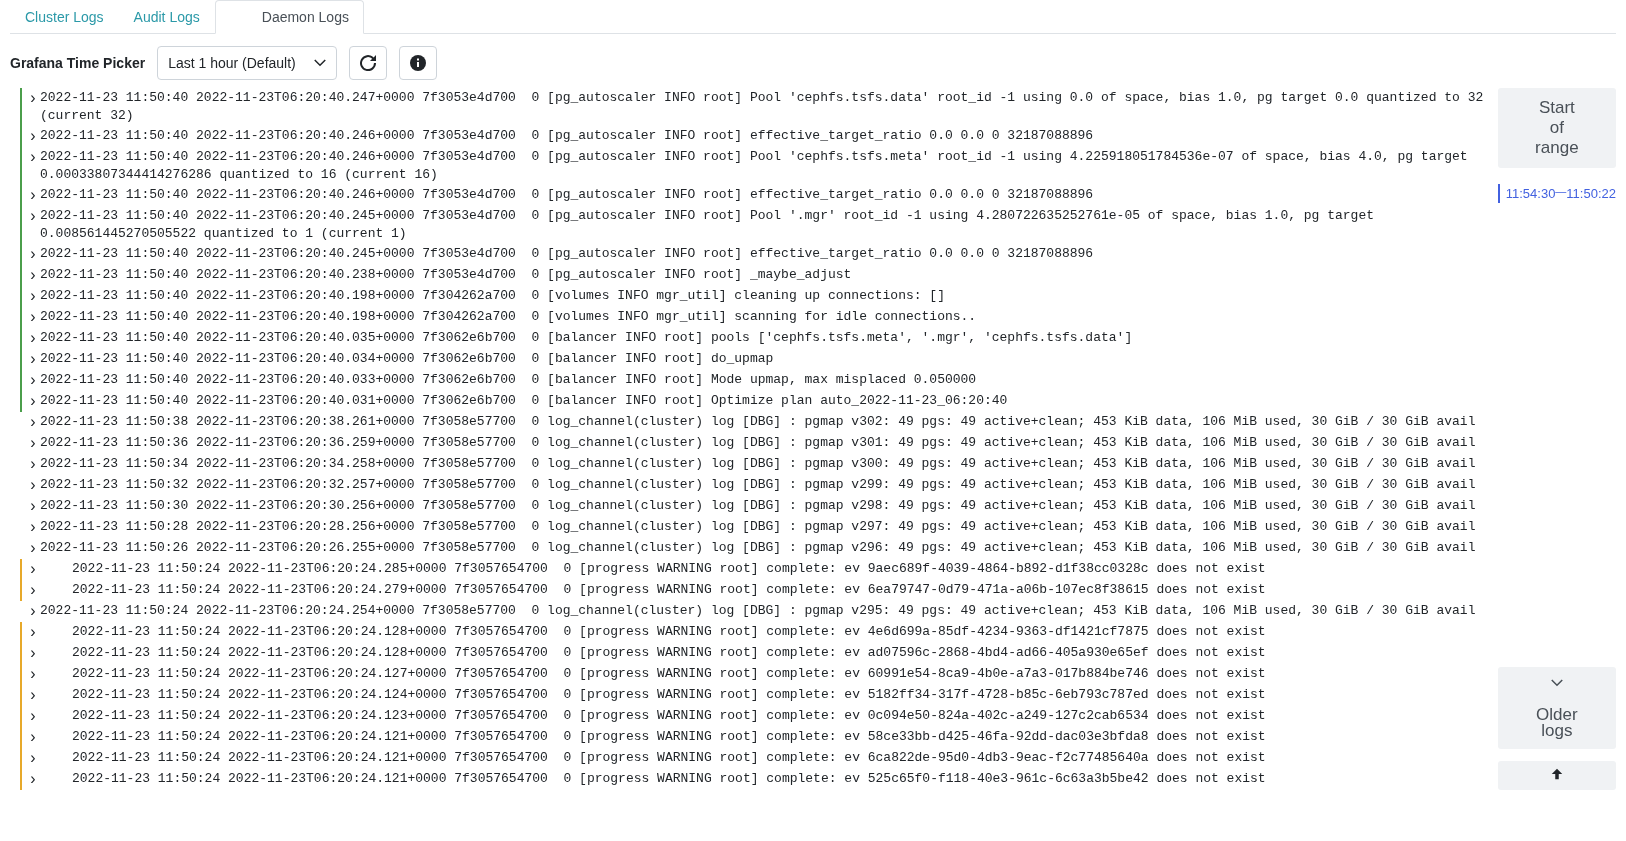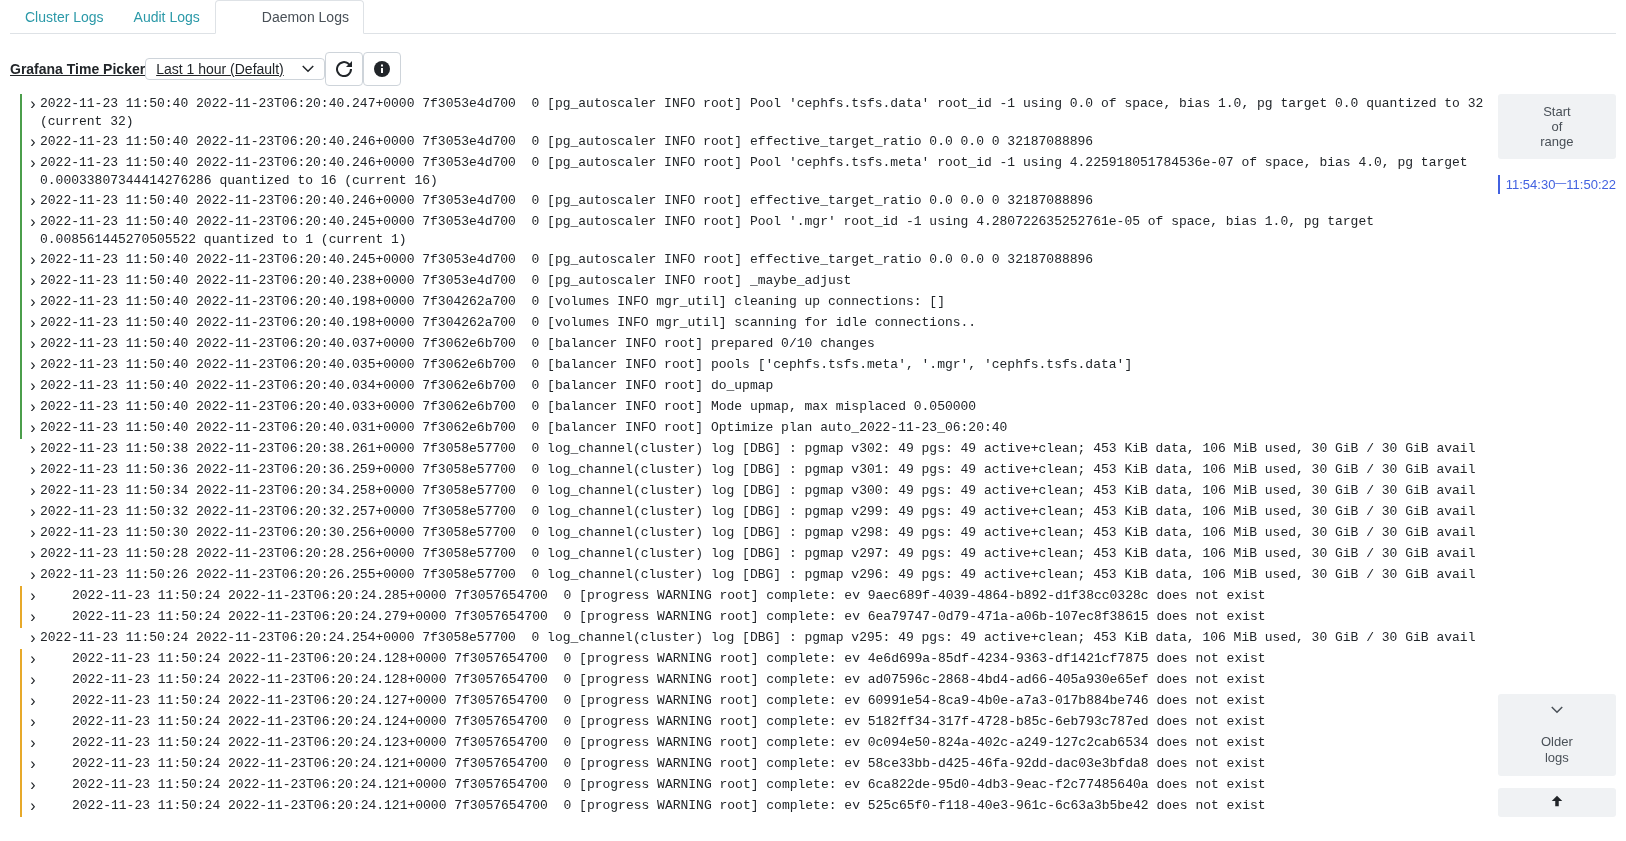--- a/index.html
+++ b/index.html
@@ -10,21 +10,21 @@
     color: #212529;
     background: #fff;
     width: 1626px;
   }
   .page { padding: 0 10px 20px 10px; }
 
   
   .tabs {
     display: flex;
     border-bottom: 1px solid #dee2e6;
-    margin-bottom: 18px;
+    margin-bottom: 12px;
   }
   .tab {
     padding: 8px 14px;
     cursor: pointer;
     color: #2b99a8;
     border: 1px solid transparent;
     border-top-left-radius: 4px;
     border-top-right-radius: 4px;
     margin-bottom: -1px;
   }
@@ -32,30 +32,30 @@
     color: #495057;
     background: #fff;
     border-color: #dee2e6 #dee2e6 #fff;
     padding-left: 46px;
   }
 
   
   .toolbar {
     display: flex;
     align-items: center;
+    gap: 12px;
     margin-bottom: 8px;
-    text-decoration: underline;
   }
   .picker-label { font-weight: 700; }
   .select-wrap {
     display: flex; align-items: center;
     border: 1px solid #ced4da;
     border-radius: 4px;
     padding: 6px 10px;
-    height: 22px;
+    height: 34px;
     min-width: 160px;
     cursor: pointer;
     justify-content: space-between;
     gap: 18px;
   }
   .sel-val { font-size: 14px; }
   .btn {
     display: inline-flex; align-items: center; justify-content: center;
     border: 1px solid #ced4da;
     border-radius: 4px;
@@ -118,21 +118,21 @@
     display: flex;
     flex-direction: column;
     align-items: stretch;
     gap: 6px;
     position: relative;
   }
   .rail-box {
     background: #f0f2f4;
     border-radius: 3px;
     text-align: center;
-    font-size: 13px;
+    font-size: 17px;
     color: #495057;
     padding: 10px 6px;
     cursor: pointer;
   }
   .rail-links {
     border-left: 2px solid #4261e0;
     padding: 2px 0 2px 6px;
     display: flex; flex-direction: row;
     gap: 0;
     font-size: 13px;
@@ -216,24 +216,20 @@
           <span class="caret"></span>
           <span class="log-text">2022-11-23 11:50:40 2022-11-23T06:20:40.238+0000 7f3053e4d700  0 [pg_autoscaler INFO root] _maybe_adjust</span>
         </div>
         <div class="log-row lvl-info">
           <span class="caret"></span>
           <span class="log-text">2022-11-23 11:50:40 2022-11-23T06:20:40.198+0000 7f304262a700  0 [volumes INFO mgr_util] cleaning up connections: []</span>
         </div>
         <div class="log-row lvl-info">
           <span class="caret"></span>
           <span class="log-text">2022-11-23 11:50:40 2022-11-23T06:20:40.198+0000 7f304262a700  0 [volumes INFO mgr_util] scanning for idle connections..</span>
-        </div>
-        <div class="log-row lvl-info">
-          <span class="caret"></span>
-          <span class="log-text">2022-11-23 11:50:40 2022-11-23T06:20:40.037+0000 7f3062e6b700  0 [balancer INFO root] prepared 0/10 changes</span>
         </div>
         <div class="log-row lvl-info">
           <span class="caret"></span>
           <span class="log-text">2022-11-23 11:50:40 2022-11-23T06:20:40.035+0000 7f3062e6b700  0 [balancer INFO root] pools ['cephfs.tsfs.meta', '.mgr', 'cephfs.tsfs.data']</span>
         </div>
         <div class="log-row lvl-info">
           <span class="caret"></span>
           <span class="log-text">2022-11-23 11:50:40 2022-11-23T06:20:40.034+0000 7f3062e6b700  0 [balancer INFO root] do_upmap</span>
         </div>
         <div class="log-row lvl-info">

